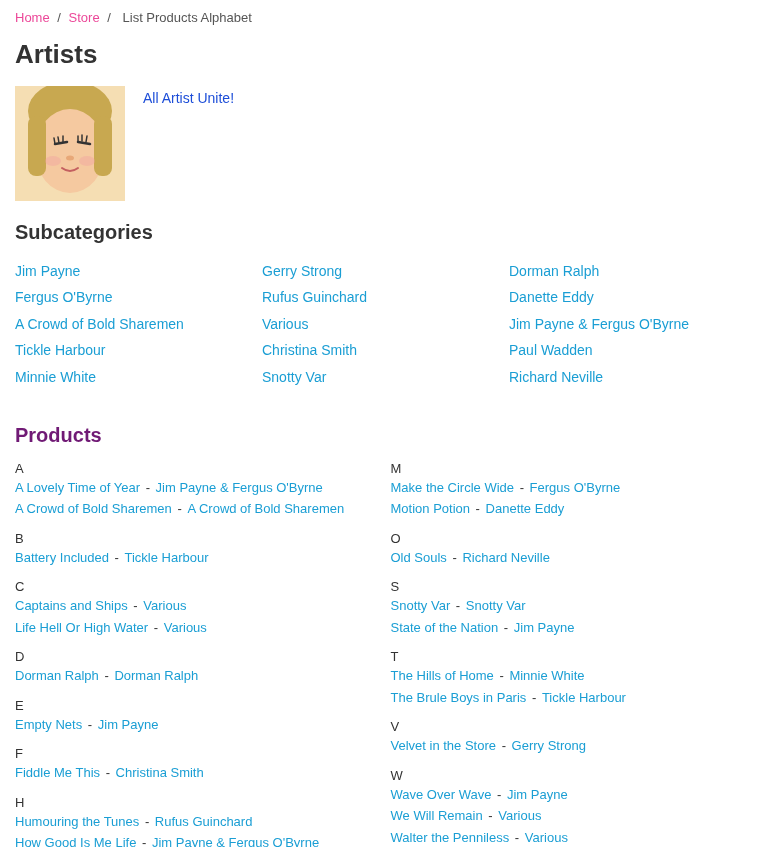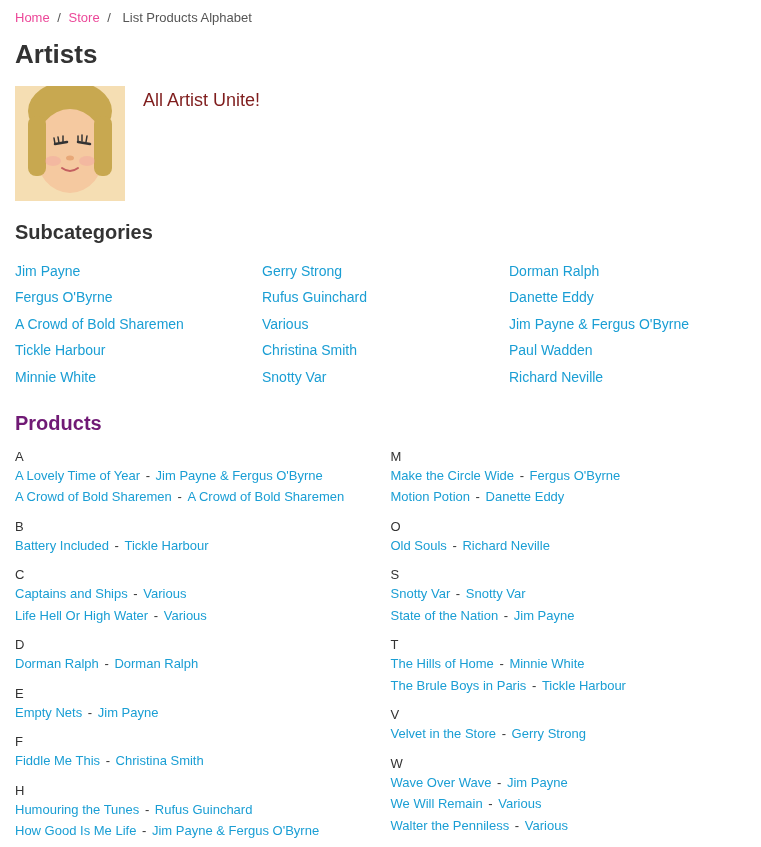--- a/index.html
+++ b/index.html
@@ -42,35 +42,35 @@
       position: relative;
       overflow: hidden;
       flex-shrink: 0;
     }
     
     .artist-image svg {
       width: 100%;
       height: 100%;
     }
     .artist-tagline {
-      font-size: 18px;
-      color: #7f1d1d;
+      font-size: 14px;
+      color: #1d4ed8;
       padding-top: 4px;
     }
 
     h2.section-title {
       font-size: 20px;
       font-weight: bold;
       color: #333;
       margin-bottom: 12px;
       padding-bottom: 4px;
     }
 
     .subcategories-section {
-      margin-bottom: 24px;
+      margin-bottom: 36px;
     }
     .subcategories-grid {
       display: grid;
       grid-template-columns: repeat(3, 1fr);
       gap: 2px 10px;
     }
     .subcategory-col {
       display: flex;
       flex-direction: column;
       gap: 4px;

